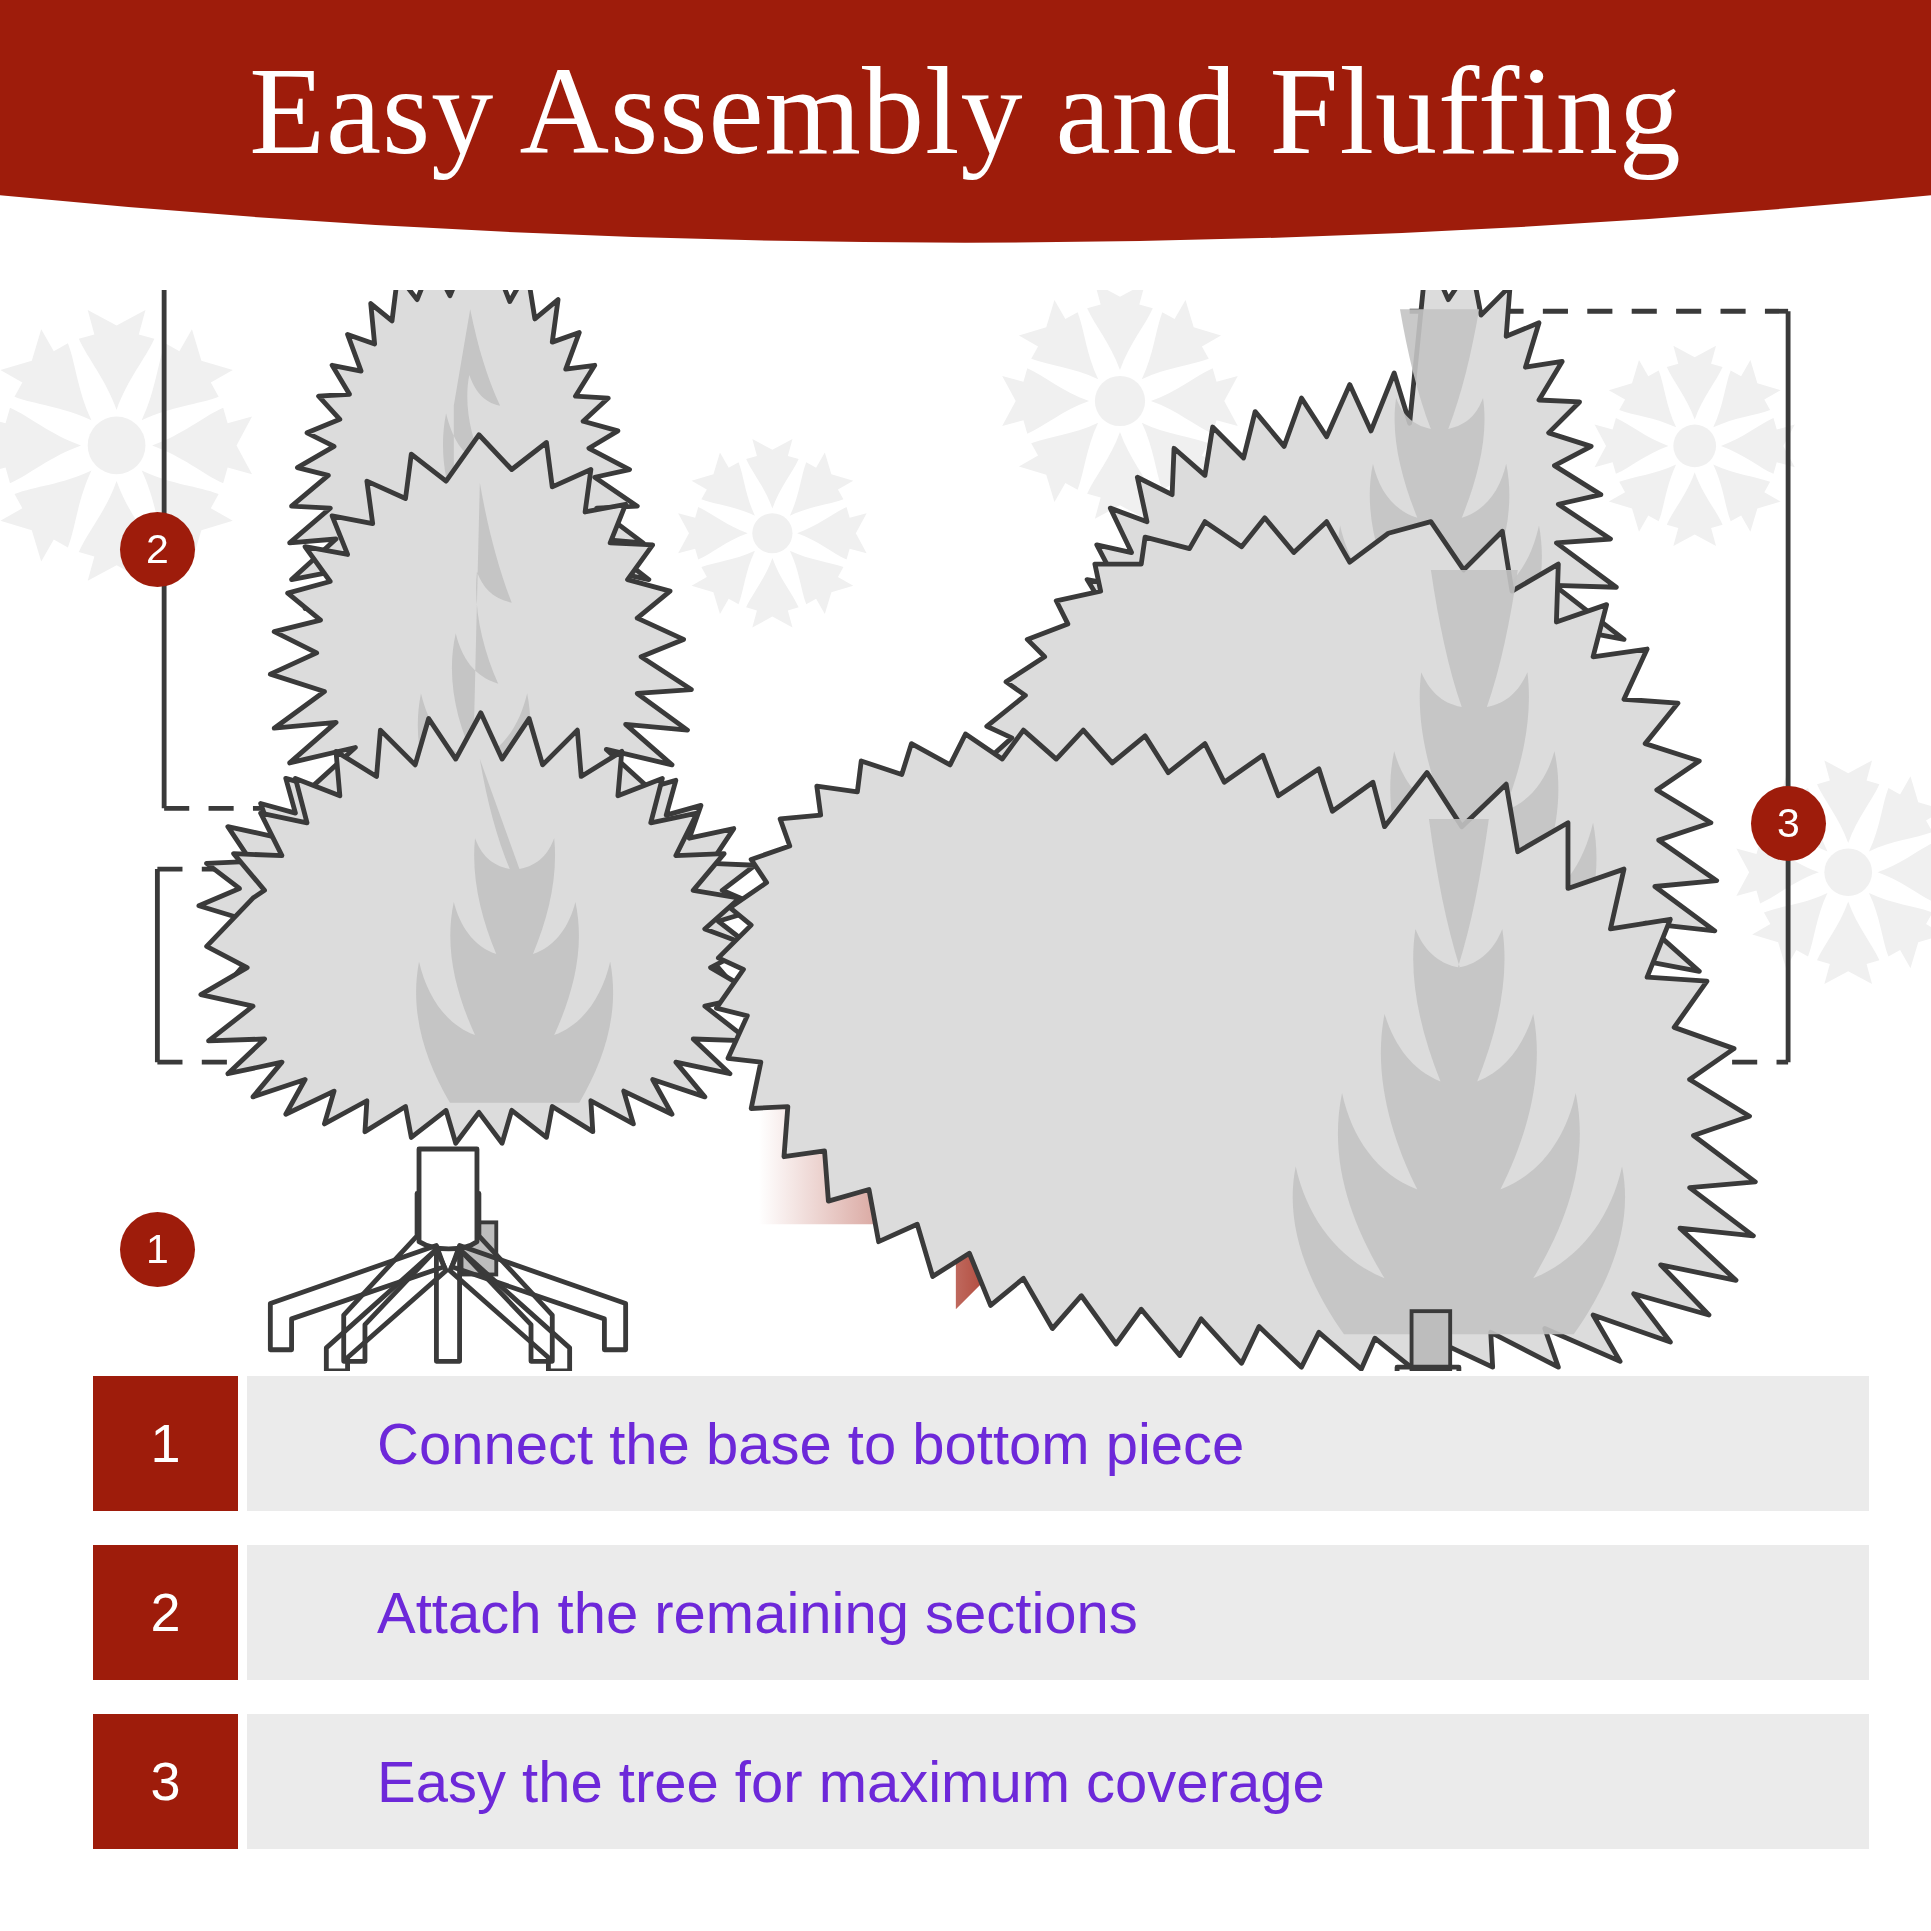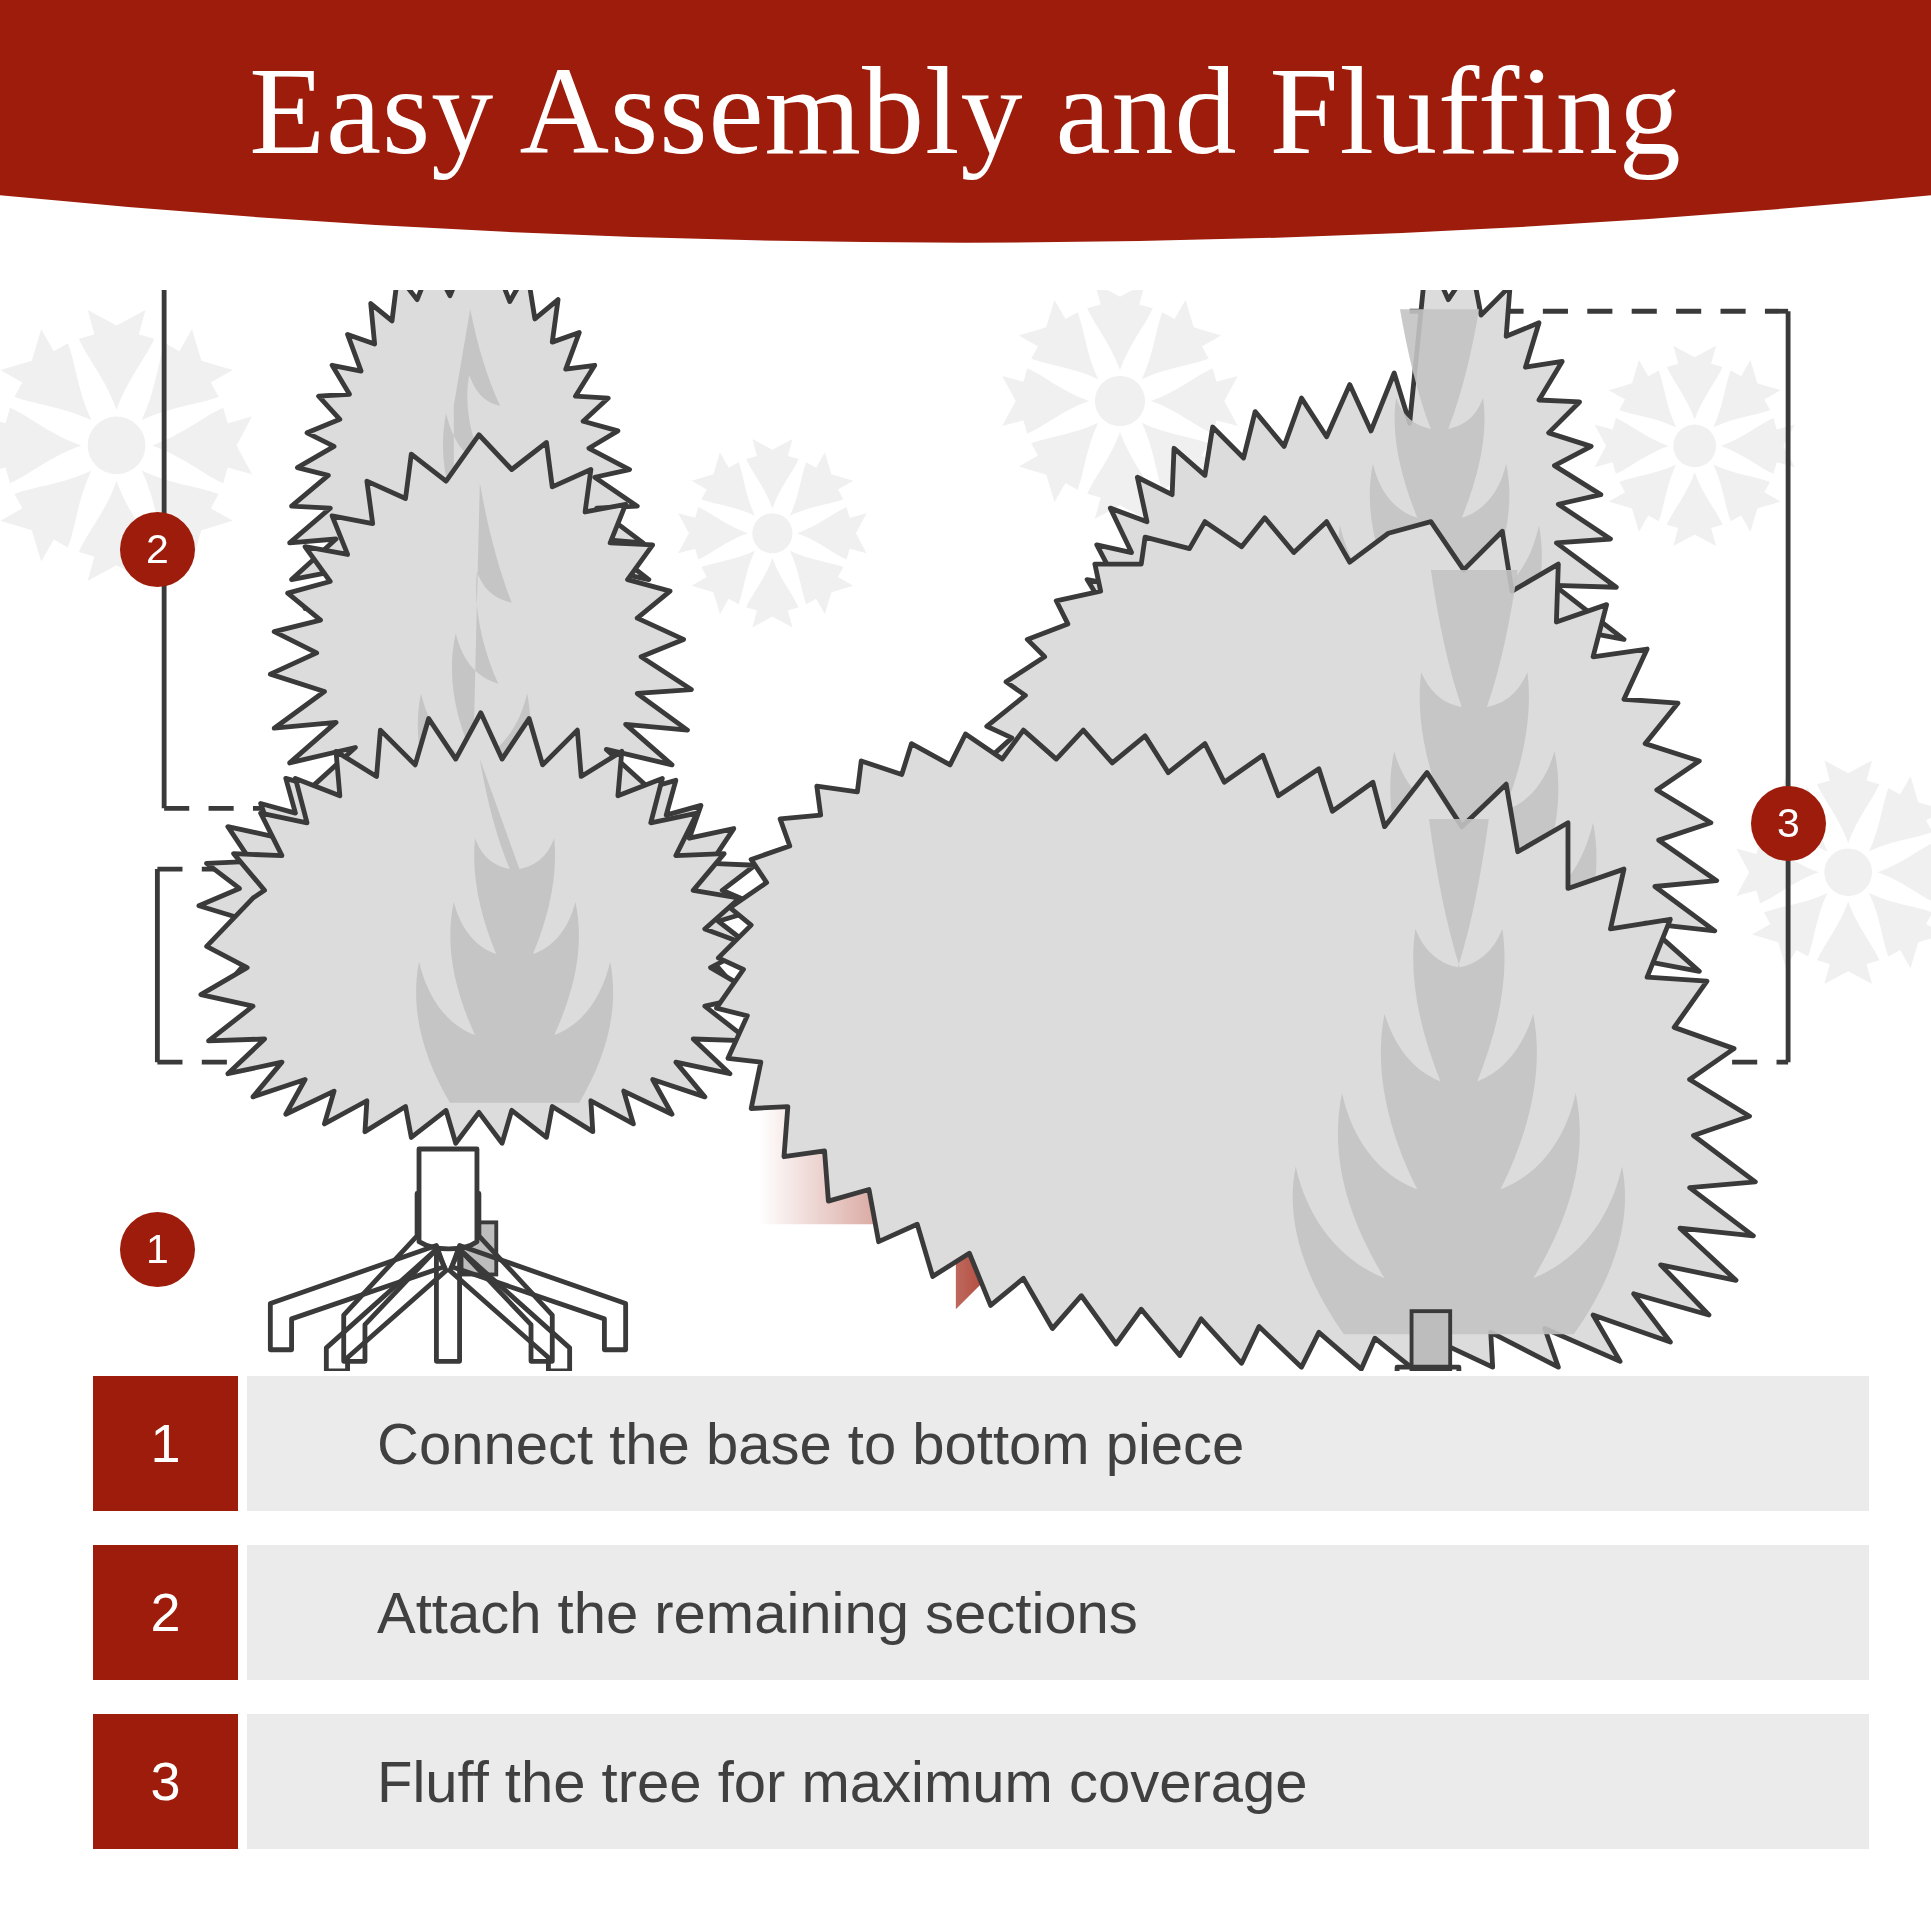--- a/index.html
+++ b/index.html
@@ -102,21 +102,21 @@
     width: 1622px;
     height: 135px;
     background: #ebebeb;
   }
   .step-text {
     position: absolute;
     left: 377px; top: 0;
     height: 135px;
     line-height: 135px;
     font-size: 58px;
-    color: #404040;
+    color: #6d28d9;
     font-family: "Liberation Sans", sans-serif;
     font-weight: 300;
     white-space: nowrap;
   }
 </style>
 </head>
 <body>
 
 <div id="header-banner">
   <svg viewBox="0 0 2000 300" preserveAspectRatio="none">
@@ -388,17 +388,17 @@
 
   <div class="step-row">
     <div class="step-bar"></div>
     <div class="step-num-box">2</div>
     <div class="step-text">Attach the remaining sections</div>
   </div>
 
   <div class="step-row">
     <div class="step-bar"></div>
     <div class="step-num-box">3</div>
-    <div class="step-text">Fluff the tree for maximum coverage</div>
+    <div class="step-text">Easy the tree for maximum coverage</div>
   </div>
 
 </div>
 
 
 </body></html>

